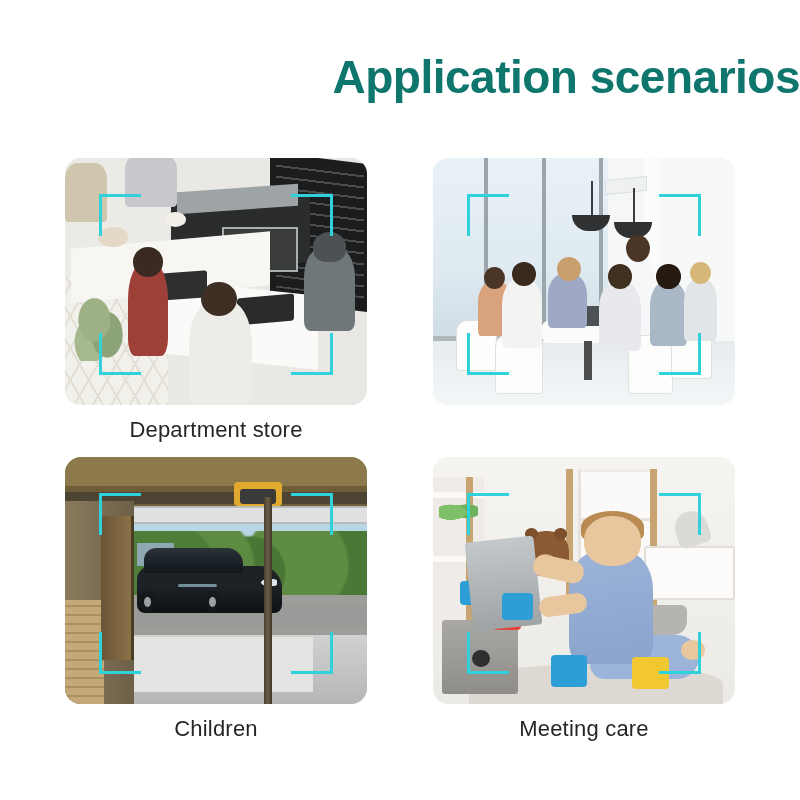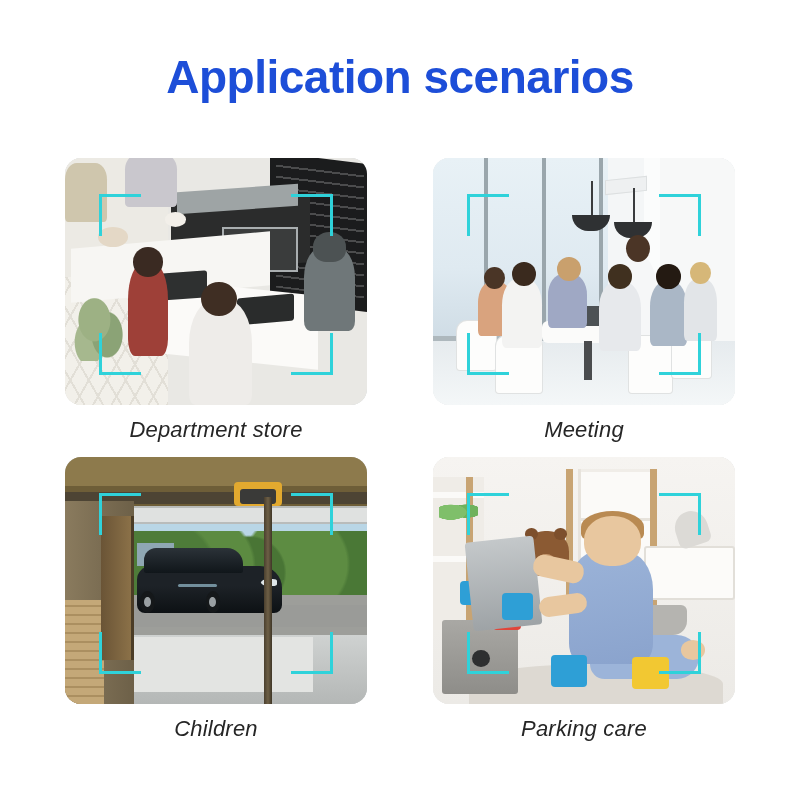--- a/index.html
+++ b/index.html
@@ -41,21 +41,20 @@
     width: 670px;
     display: grid;
     grid-template-columns: 302px 302px;
     grid-template-rows: auto auto;
     column-gap: 66px;
     row-gap: 14px;
   }
 
   .scenario-cell {
     width: 302px;
-    font-style: italic;
   }
 
   .photo-card {
     position: relative;
     width: 302px;
     height: 247px;
     border-radius: 16px;
     overflow: hidden;
     background: #cfd4d6;
   }
@@ -290,21 +289,21 @@
   .cc-rug { position:absolute; left:12%; bottom:0; width:84%; height:16%;
             background:#ddd9d2; border-radius:50% 50% 0 0; }
   .cc-foot { position:absolute; right:10%; top:74%; width:8%; height:8%;
              background:#e8c79f; border-radius:50%; }
 </style>
 </head>
 <body>
 
 <div id="page" style="background: rgb(255, 255, 255);">
 
-  <h1 id="page-title" style="color: #1d4ed8;">Application scenarios</h1>
+  <h1 id="page-title" style="color: #0f766e; text-align: right;">Application scenarios</h1>
 
   <div id="scenario-grid">
 
     <div class="scenario-cell">
       <div class="photo-card">
         <div class="photo-art">
           <div class="ds-bg"></div>
           <div class="ds-floor"></div>
           <div class="ds-tile"></div>
           <div class="ds-chalkboard"></div>
@@ -378,21 +377,20 @@
           <div class="mt-pers" style="left:83%; top:49%; width:11%; height:25%; background:#e2e5e8;"></div>
           <div class="mt-head" style="left:85%; top:42%; width:7%; height:9%;  background:#d6b778;"></div>
         </div>
         <div class="brackets">
           <span class="bracket tl" style="border-color: rgb(47, 210, 218);"></span>
           <span class="bracket tr" style="border-color: rgb(47, 210, 218);"></span>
           <span class="bracket bl" style="border-color: rgb(47, 210, 218);"></span>
           <span class="bracket br" style="border-color: rgb(47, 210, 218);"></span>
         </div>
       </div>
-      <div class="scenario-caption" style="color: rgb(38, 38, 38);">Meeting</div>
     </div>
 
     <div class="scenario-cell">
       <div class="photo-card">
         <div class="photo-art">
           <div class="pk-bg"></div>
           <div class="pk-outside"></div>
           <div class="pk-trees"></div>
           <div class="pk-house"></div>
           <div class="pk-road"></div>
@@ -465,17 +463,17 @@
           <div class="cc-block" style="left:39%; top:80%; width:12%; height:13%; background:#2e9fd6;"></div>
           <div class="cc-block" style="left:66%; top:81%; width:12%; height:13%; background:#f2c832;"></div>
         </div>
         <div class="brackets">
           <span class="bracket tl" style="border-color: rgb(47, 210, 218);"></span>
           <span class="bracket tr" style="border-color: rgb(47, 210, 218);"></span>
           <span class="bracket bl" style="border-color: rgb(47, 210, 218);"></span>
           <span class="bracket br" style="border-color: rgb(47, 210, 218);"></span>
         </div>
       </div>
-      <div class="scenario-caption" style="color: rgb(38, 38, 38);">Parking care</div>
+      <div class="scenario-caption" style="color: rgb(38, 38, 38);">Meeting care</div>
     </div>
 
   </div>
 </div>
 
 </body></html>

